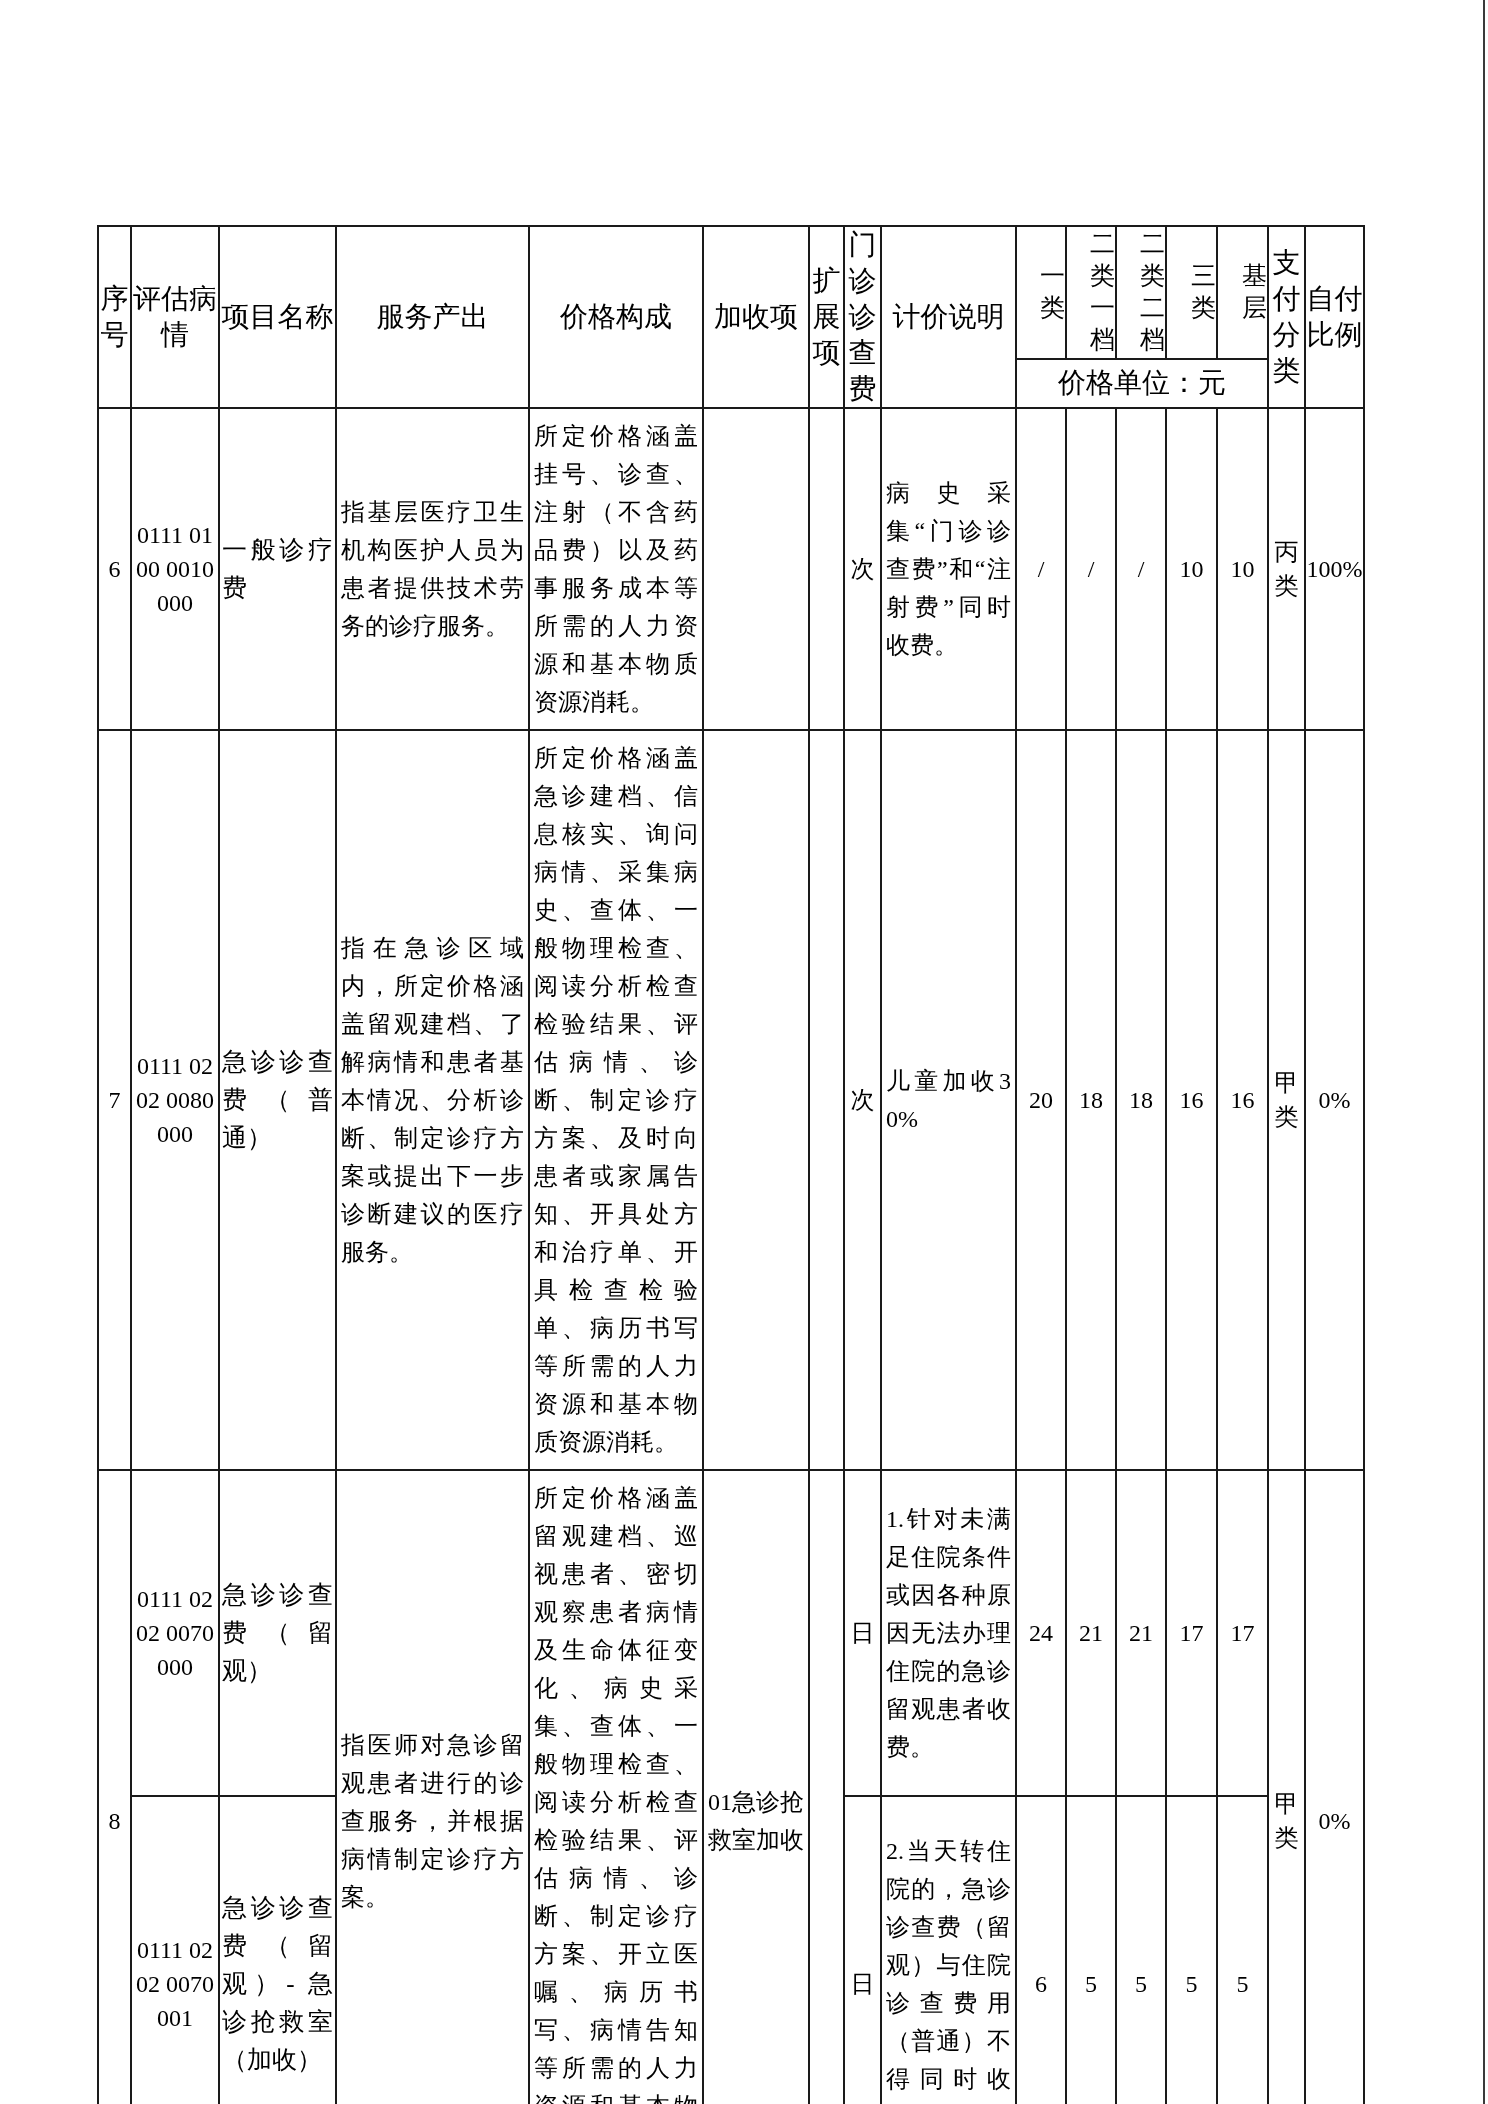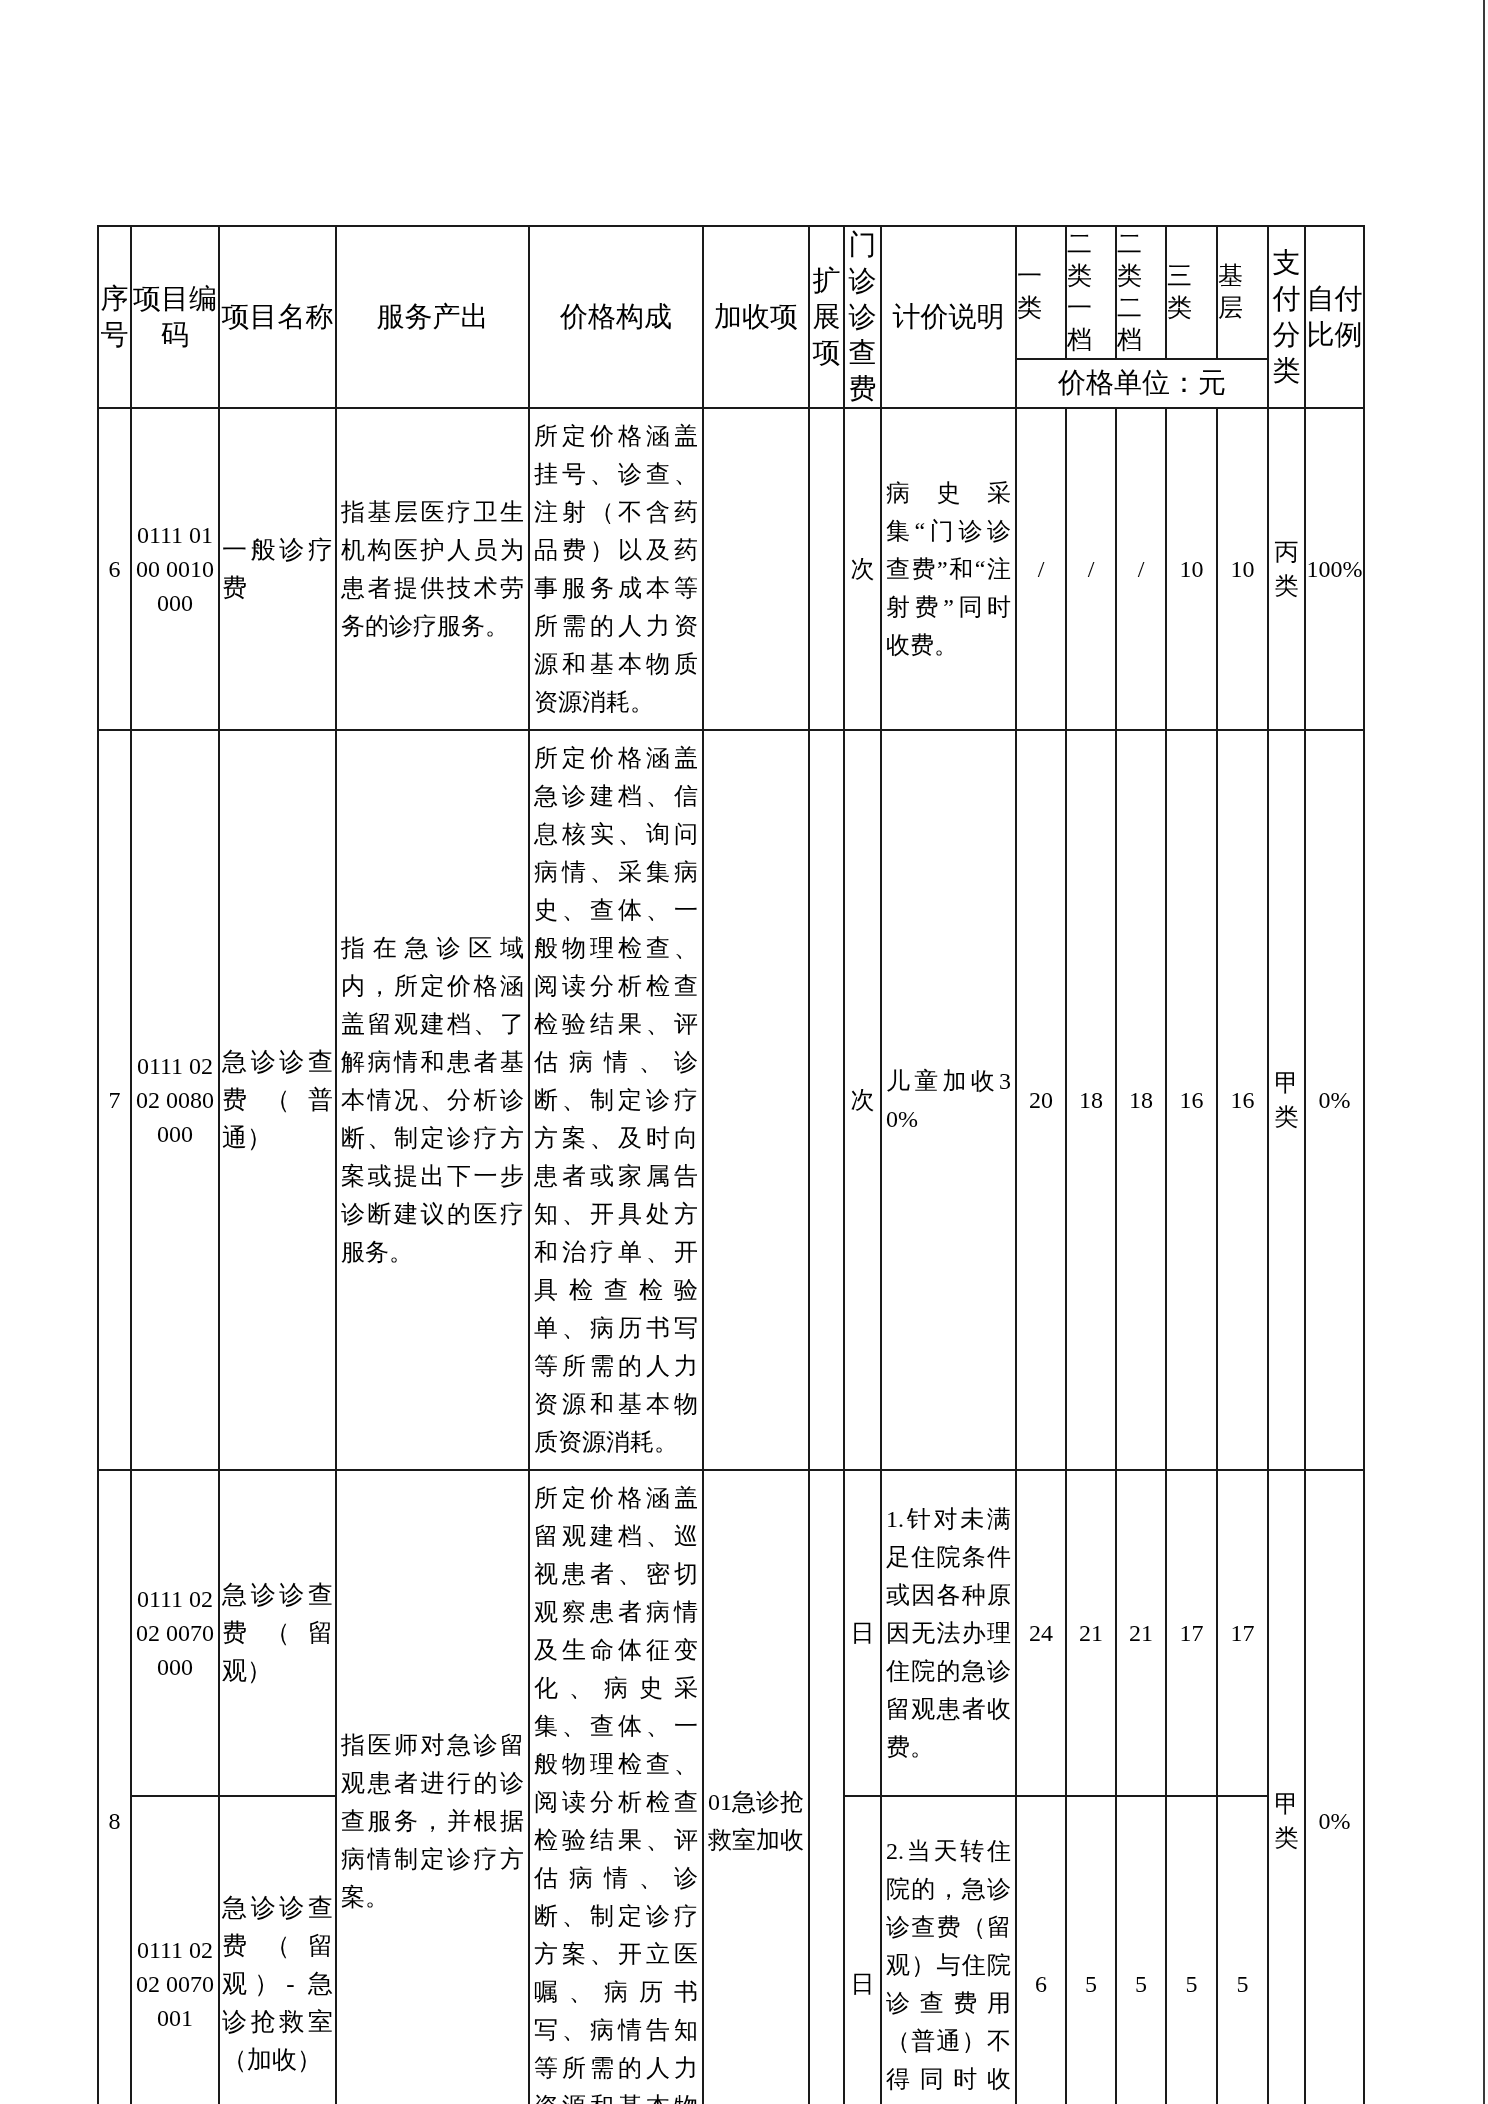--- a/index.html
+++ b/index.html
@@ -19,21 +19,21 @@
   .doc-table td {
     border:2px solid #1a1a1a;
     vertical-align:middle;
     font-size:24px;
     line-height:38px;
     padding:0;
     overflow:hidden;
     word-break:break-all;
   }
   td.hd { text-align:center; font-size:28px; line-height:36px; }
-  td.hd-cat { text-align:left; font-size:25px; line-height:32px; }
+  td.hd-cat { text-align:right; font-size:25px; line-height:32px; }
   td.c { text-align:center; }
   td.j { text-align:justify; text-justify:inter-ideograph; padding:8px 4px; }
   td.code { text-align:center; line-height:34px; padding:4px 2px; }
   td.name { font-size:25px; padding:0 2px; text-align:justify; }
   td.num { text-align:center; white-space:nowrap; }
   td.vtx { text-align:center; line-height:34px; }
   .scan-line {
     position:absolute; left:1483px; top:0;
     width:2px; height:2104px;
     background:#3a3a3a;
@@ -58,21 +58,21 @@
       <col style="width:50px">
     <col style="width:51px">
       <col style="width:51px">
       <col style="width:37px">
     <col style="width:59px">
   </colgroup>
 
   <tbody>
       <tr style="height:67px">
     <td rowspan="2" class="hd">序号</td>
-    <td rowspan="2" class="hd">项目编码</td>
+    <td rowspan="2" class="hd">评估病情</td>
     <td rowspan="2" class="hd">项目名称</td>
     <td rowspan="2" class="hd">服务产出</td>
     <td rowspan="2" class="hd">价格构成</td>
     <td rowspan="2" class="hd">加收项</td>
     <td rowspan="2" class="hd">扩展项</td>
     <td rowspan="2" class="hd">门诊诊查费</td>
     <td rowspan="2" class="hd">计价说明</td>
     <td class="hd-cat">一类</td>
     <td class="hd-cat">二类一档</td>
     <td class="hd-cat">二类二档</td>

